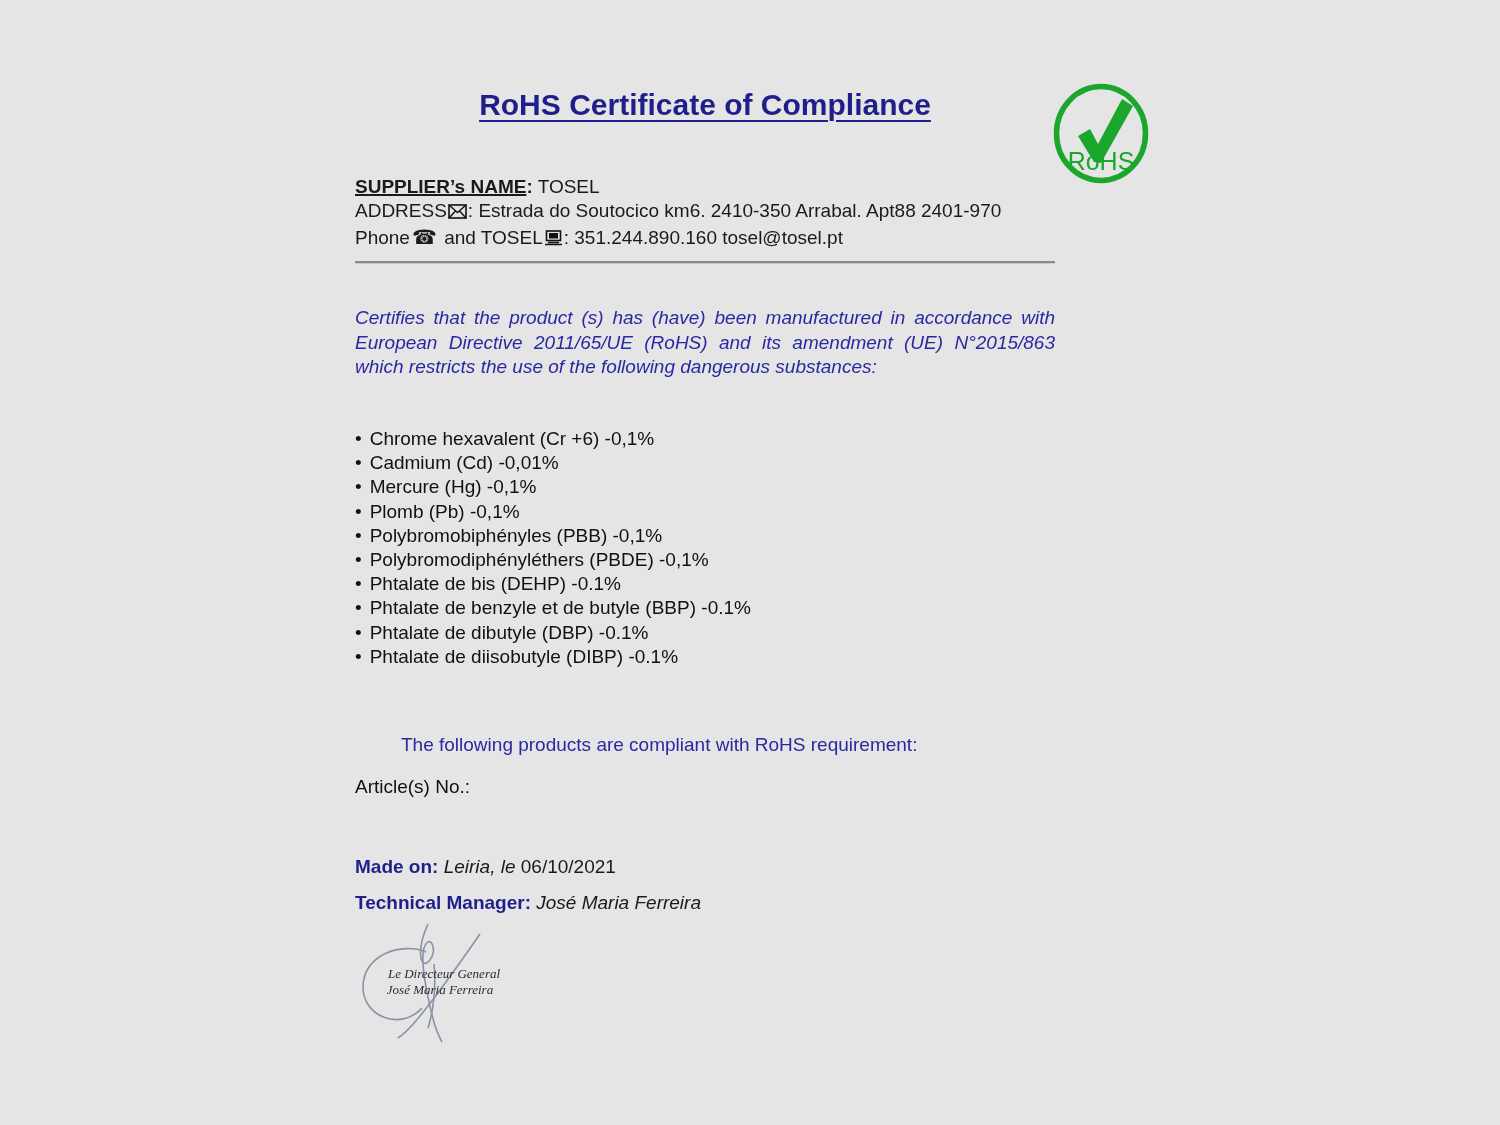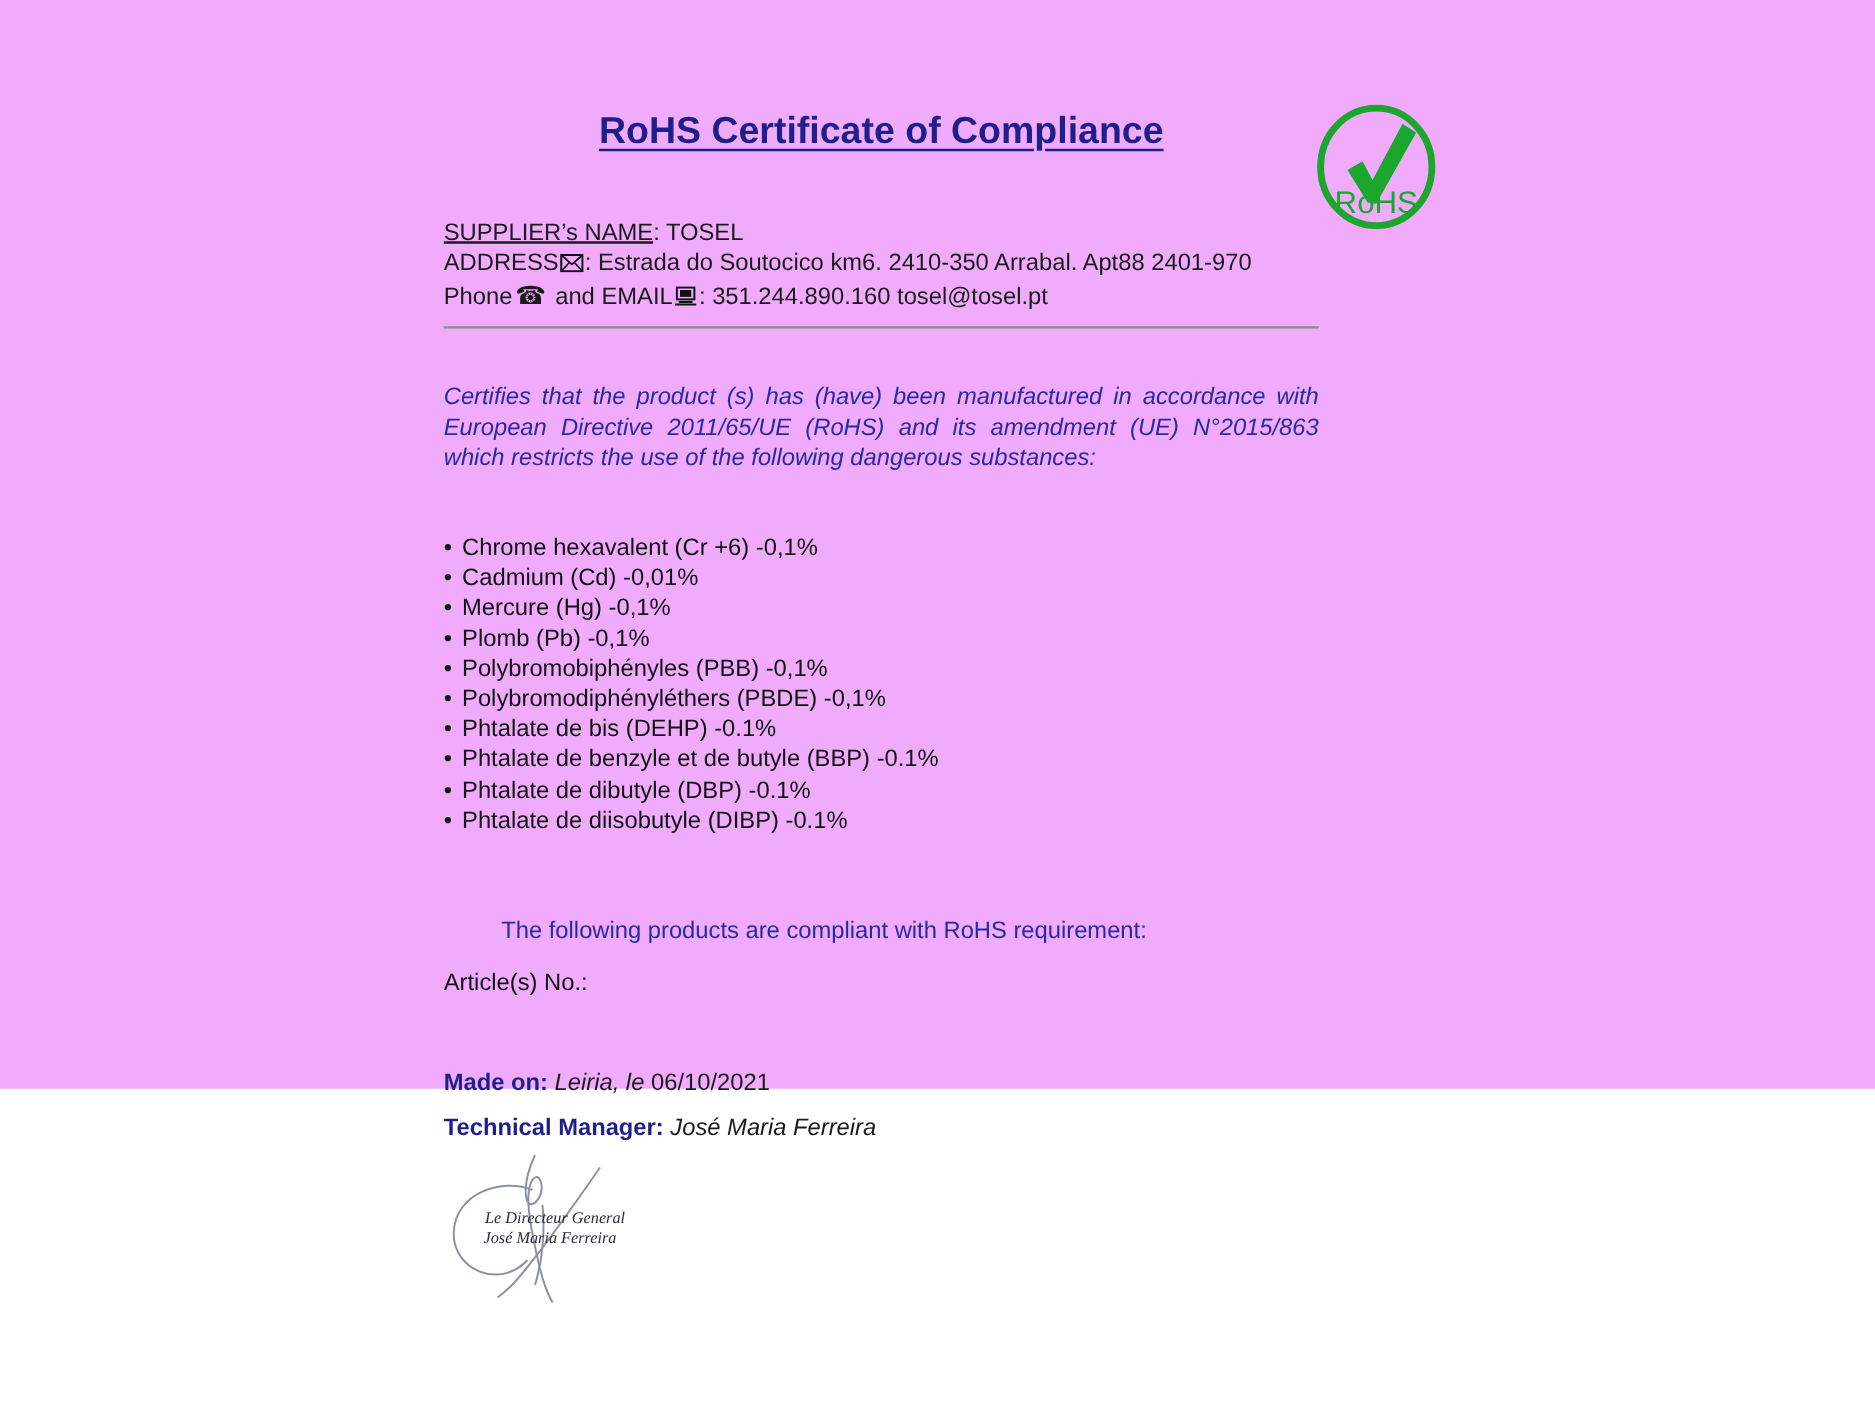--- a/index.html
+++ b/index.html
@@ -9,22 +9,22 @@
     color: #1a1a1a;
     width: 1500px;
     height: 1125px;
     position: relative;
     overflow: hidden;
   }
   .page {
     position: absolute;
     left: 0; top: 0;
     width: 1500px;
-    height: 871px;
-    background: #f0abfc;
+    height: 1125px;
+    background: #e5e5e5;
   }
 
   
   .title-wrap {
     position: absolute;
     left: 355px;
     top: 88px;
     width: 700px;
     text-align: center;
   }
@@ -51,21 +51,21 @@
   
   .supplier {
     position: absolute;
     left: 355px;
     top: 175px;
     width: 700px;
     font-size: 19px;
     line-height: 24px;
   }
   .supplier p { white-space: nowrap; }
-  .b { font-weight: normal; }
+  .b { font-weight: bold; }
   .u { text-decoration: underline; text-decoration-thickness: 1.5px; }
   .inline-icon {
     display: inline-block;
     vertical-align: -2px;
     margin: 0 1px;
   }
   .phone-glyph {
     font-size: 20px;
     vertical-align: 0px;
     margin: 0 2px;
@@ -183,21 +183,21 @@
       <text x="49" y="88" text-anchor="middle" font-family="Liberation Sans, sans-serif" font-size="25" fill="#1ba62c">RoHS</text>
     </svg>
   </div>
 
   <div class="supplier">
     <p><span class="b u">SUPPLIER’s NAME</span><span class="b">:</span><span> TOSEL</span></p>
     <p><span>ADDRESS</span><span class="inline-icon"><svg width="19" height="15" viewBox="0 0 19 15">
             <rect x="1" y="1" width="17" height="13" fill="none" stroke="#111" stroke-width="1.6"></rect>
             <path d="M1 1 L9.5 8.5 L18 1 M1 14 L7.5 7 M18 14 L11.5 7" fill="none" stroke="#111" stroke-width="1.4"></path>
           </svg></span><span>: Estrada do Soutocico km6. 2410-350 Arrabal. Apt88 2401-970</span></p>
-    <p><span>Phone</span><span class="phone-glyph">☎</span><span> and EMAIL</span><span class="inline-icon"><svg width="19" height="16" viewBox="0 0 19 16">
+    <p><span>Phone</span><span class="phone-glyph">☎</span><span> and TOSEL</span><span class="inline-icon"><svg width="19" height="16" viewBox="0 0 19 16">
             <rect x="2.5" y="1" width="14" height="9.5" fill="none" stroke="#111" stroke-width="1.6"></rect>
             <rect x="5" y="3" width="9" height="5.5" fill="#111"></rect>
             <path d="M1 14.5 L18 14.5 M4 12.5 L15 12.5" stroke="#111" stroke-width="1.6"></path>
           </svg></span><span>: 351.244.890.160 tosel@tosel.pt</span></p>
   </div>
 
   <hr class="rule">
 
   <p class="cert-paragraph">Certifies that the product (s) has (have) been manufactured in accordance with European Directive 2011/65/UE (RoHS) and its amendment (UE) N°2015/863 which restricts the use of the following dangerous substances:</p>
 

